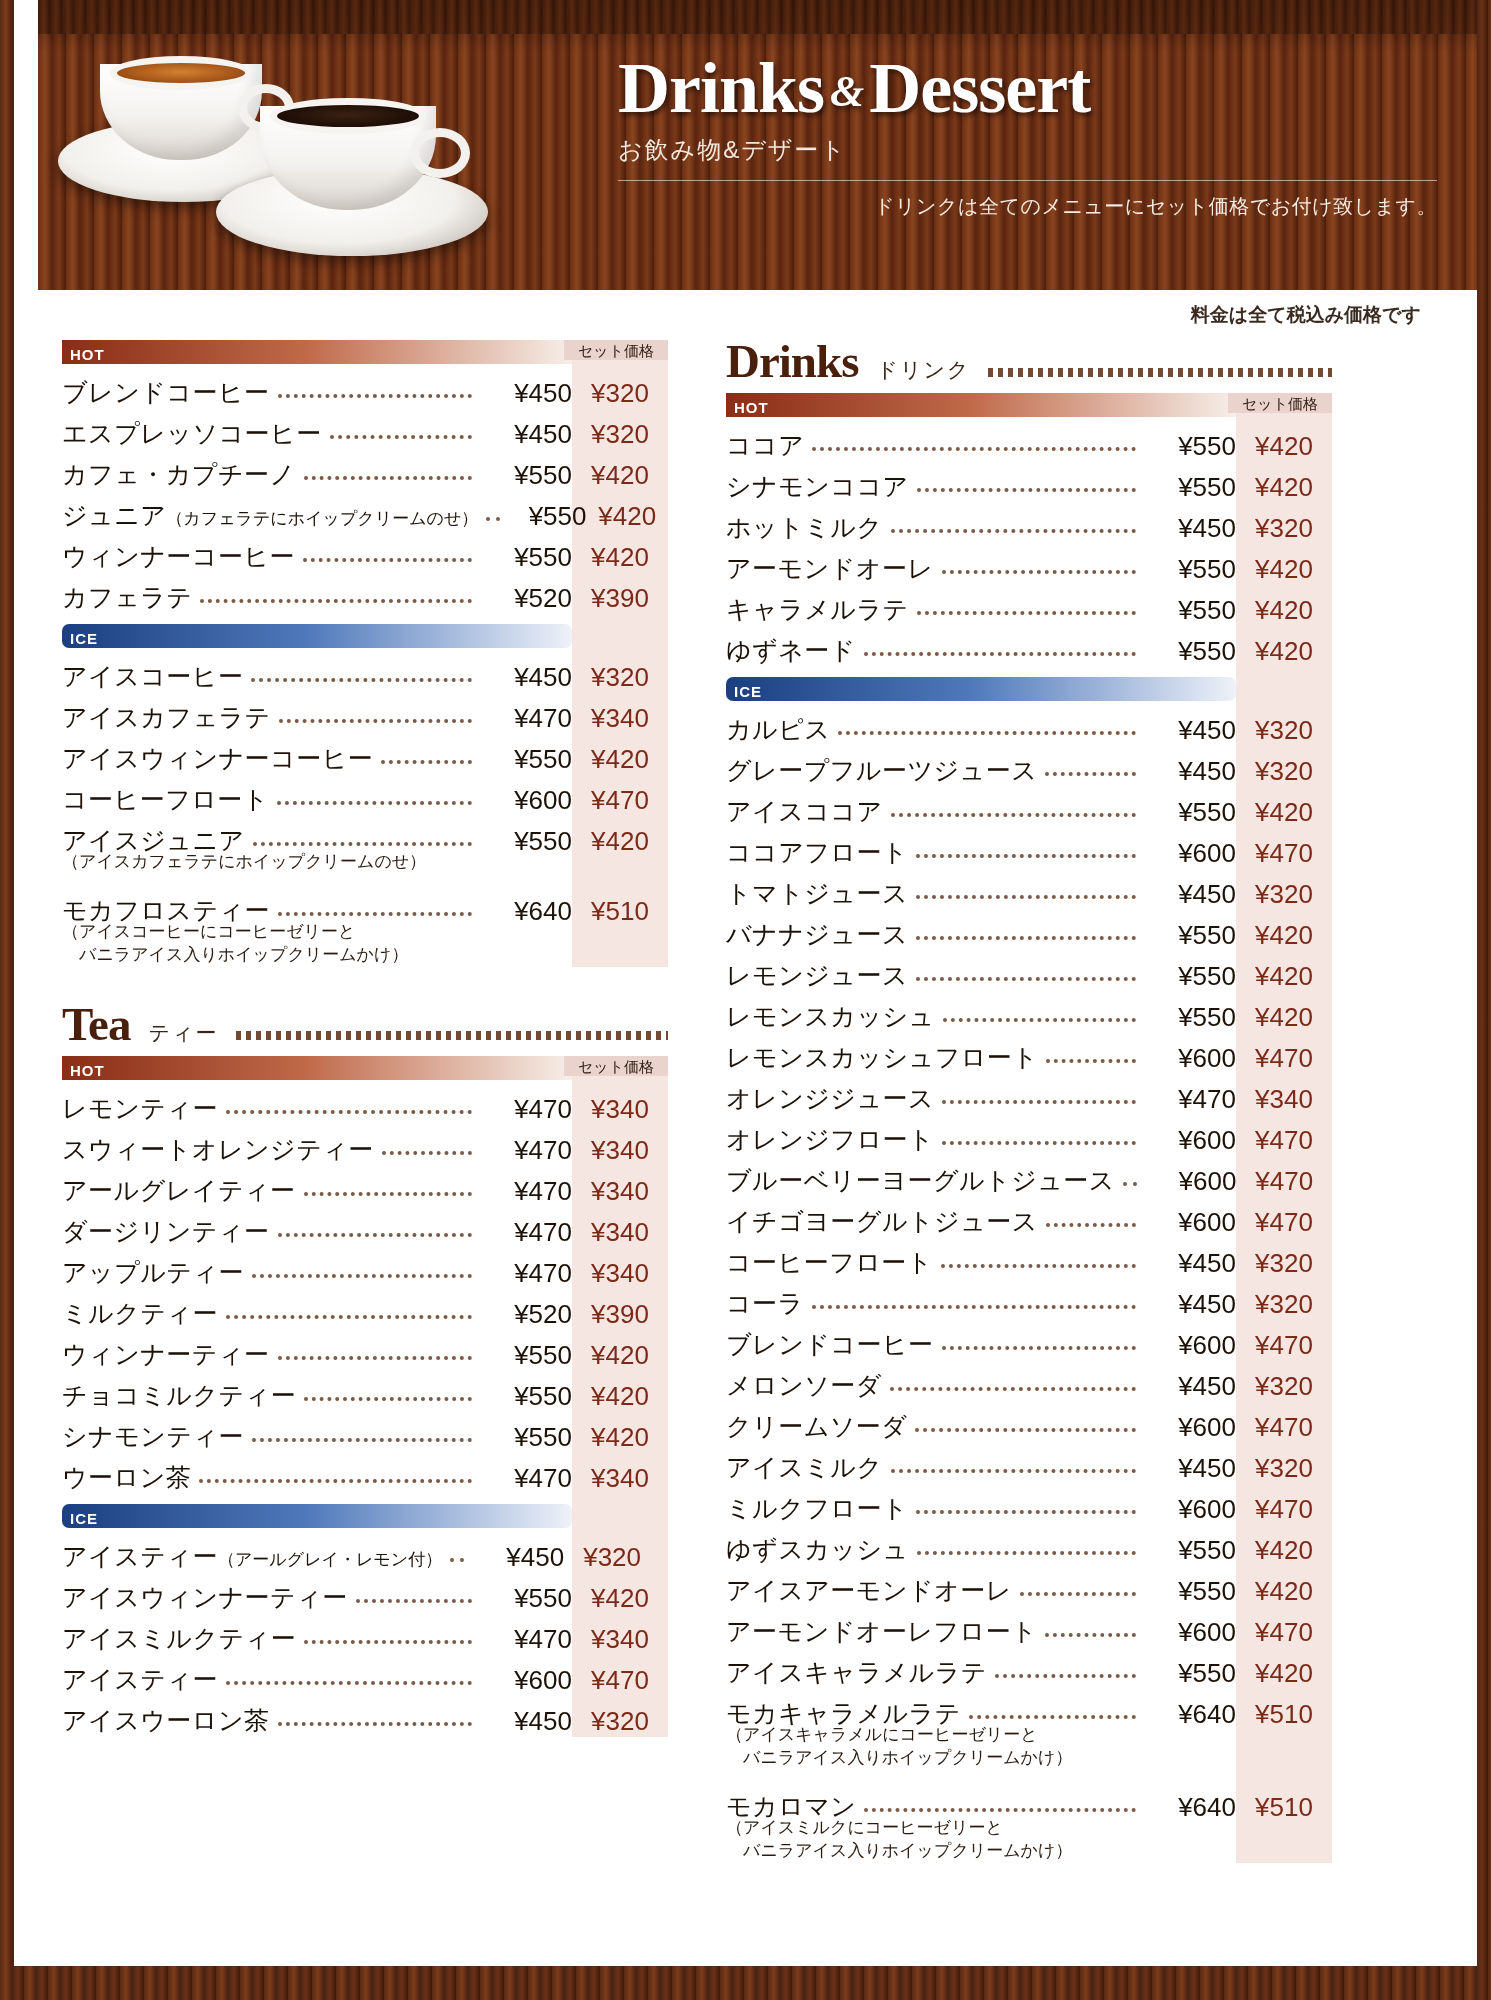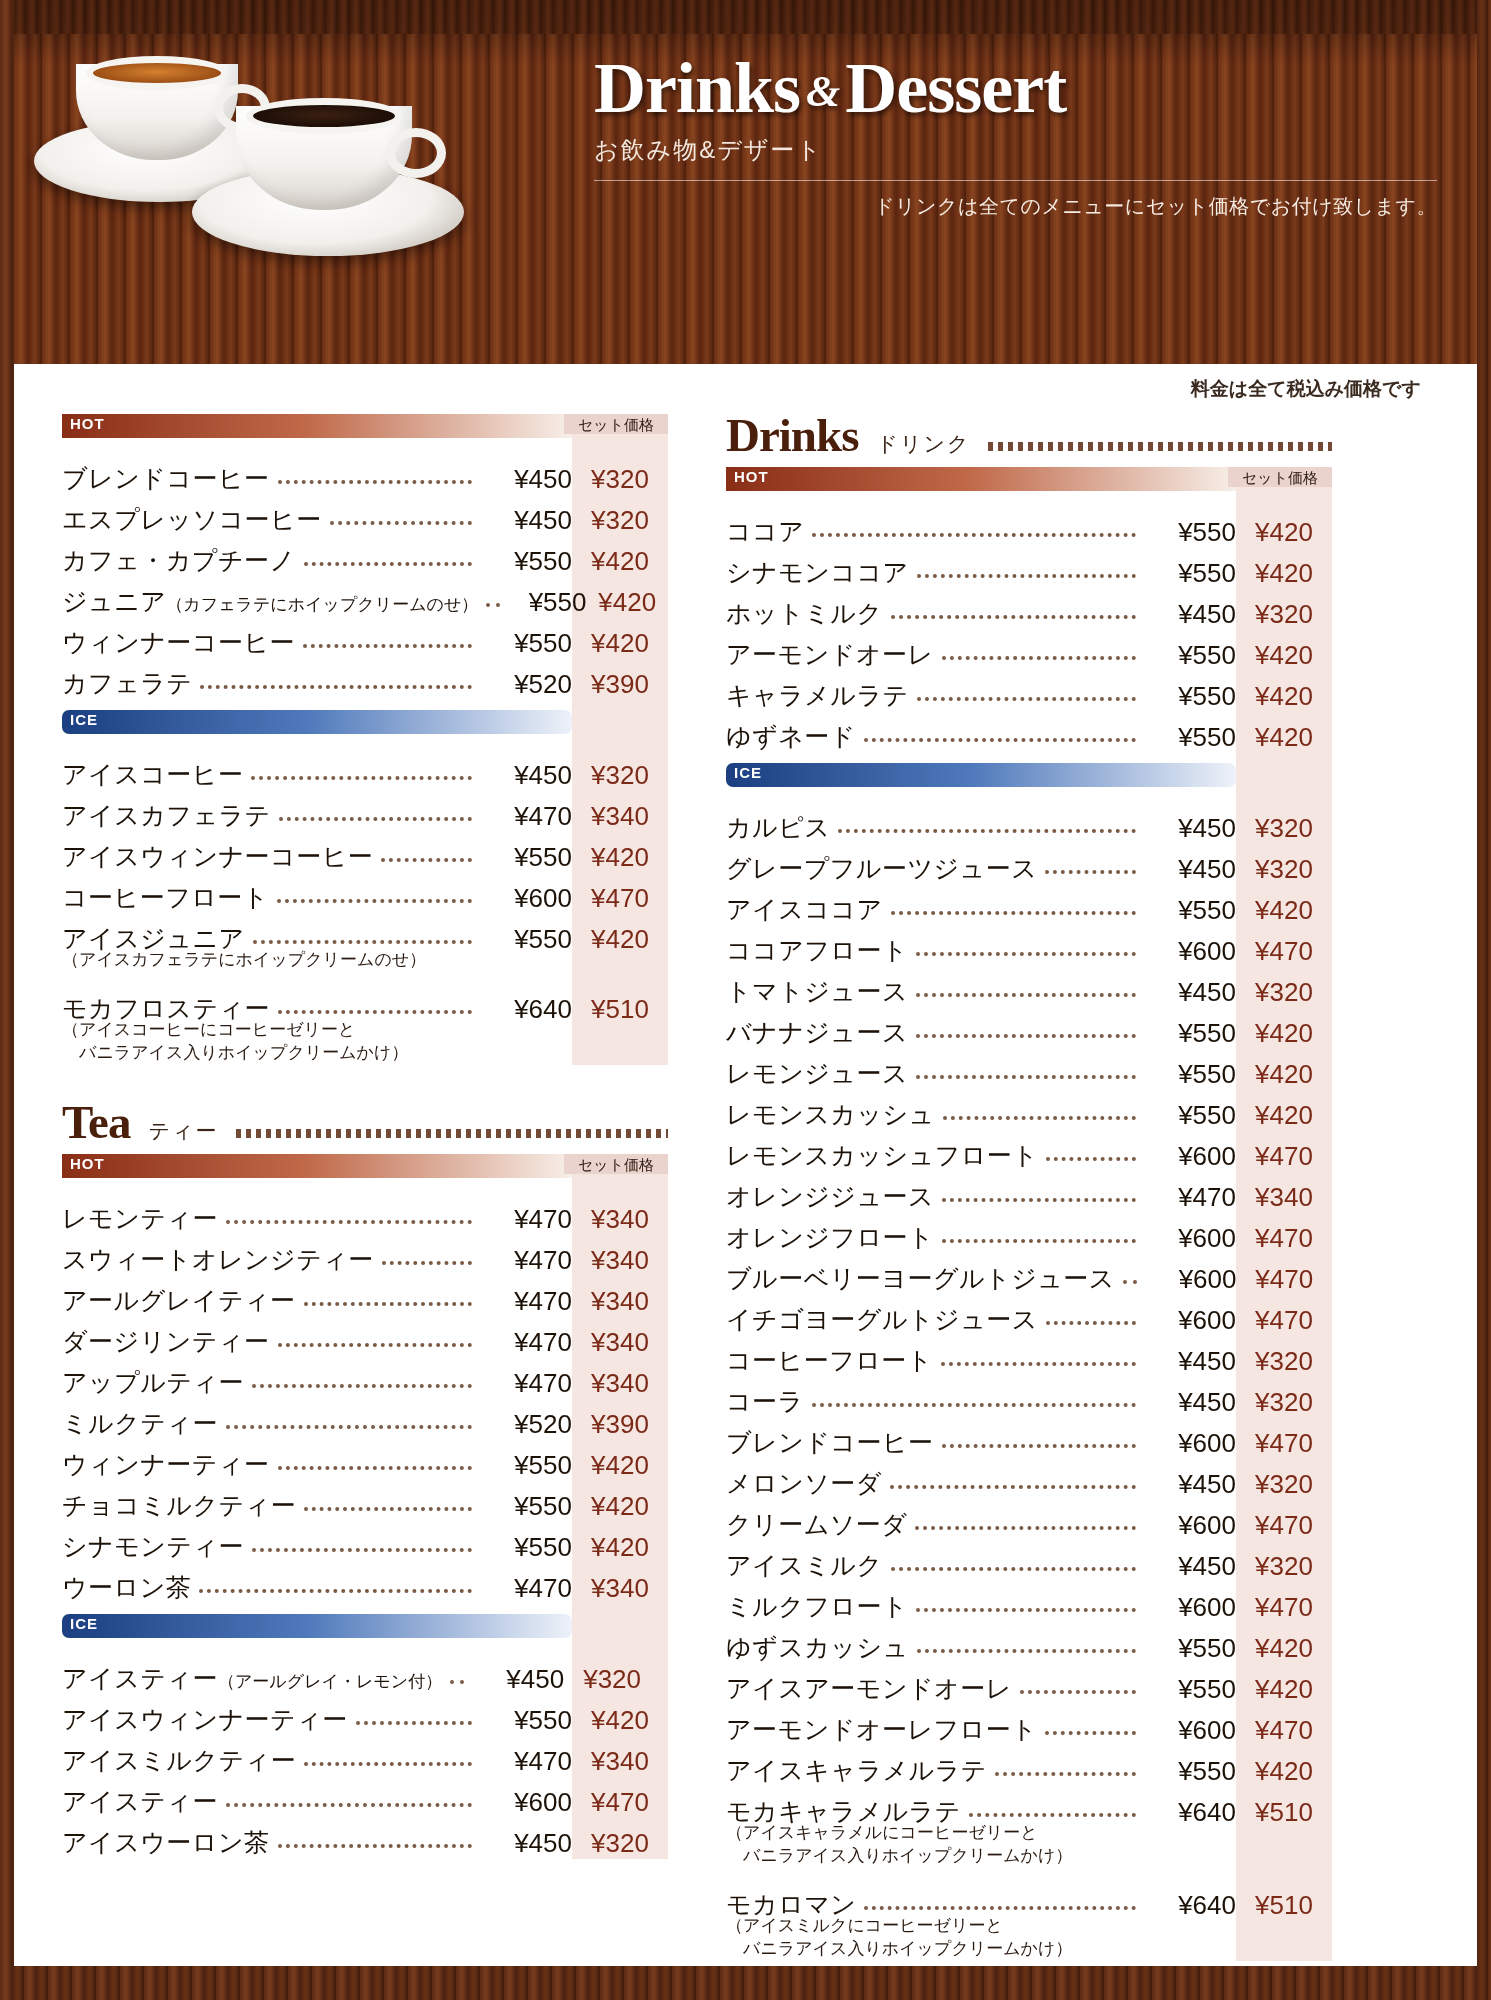--- a/index.html
+++ b/index.html
@@ -21,26 +21,27 @@
   }
   .inner {
     position:absolute;
     left:14px; top:0px; right:14px; bottom:34px;
     background:#ffffff;
   }
 
   
   .header {
     position:relative;
-    height:364px;
+    height:290px;
     background:
       linear-gradient(180deg, rgba(0,0,0,.45) 0%, rgba(0,0,0,0) 18%),
       repeating-linear-gradient(90deg,
         #6b2f14 0px, #8a4520 7px, #5a2410 14px, #7b3a1a 21px, #4a1d0b 28px);
     overflow:hidden;
+    margin-left:24px;
   }
   .header .topstripe {
     position:absolute; left:0; right:0; top:0; height:34px;
     background:
       repeating-linear-gradient(90deg,
         #3c1909 0px, #5a2a13 6px, #2e1207 12px);
     opacity:.85;
   }
   .header .cups {
     position:absolute; left:10px; top:28px; width:430px; height:230px;
@@ -146,23 +147,23 @@
   
   .menu-table { position:relative; margin-top:8px; }
   .setcol {
     position:absolute; right:0; top:0; bottom:0; width:96px;
     background:#f5e6e2;
     z-index:0;
   }
   .rowlist { position:relative; z-index:1; }
 
   .band {
-    display:flex; align-items:flex-start;
+    display:flex; align-items:flex-end;
     height:24px;
-    margin:0 96px 16px 14px;
+    margin:0 96px 4px 14px;
     position:relative;
   }
   .band .tag {
     color:#ffffff; font-size:15px; font-weight:bold;
     padding:2px 10px 2px 8px;
     letter-spacing:1px;
     line-height:1;
   }
   .band-hot { background:linear-gradient(90deg,#8a2d16 0%, #c06a4a 48%, #f7efe9 100%); }
   .band-ice { background:linear-gradient(90deg,#1b3f80 0%, #4f79bb 48%, #eef2f9 100%);border-radius:7px; }

